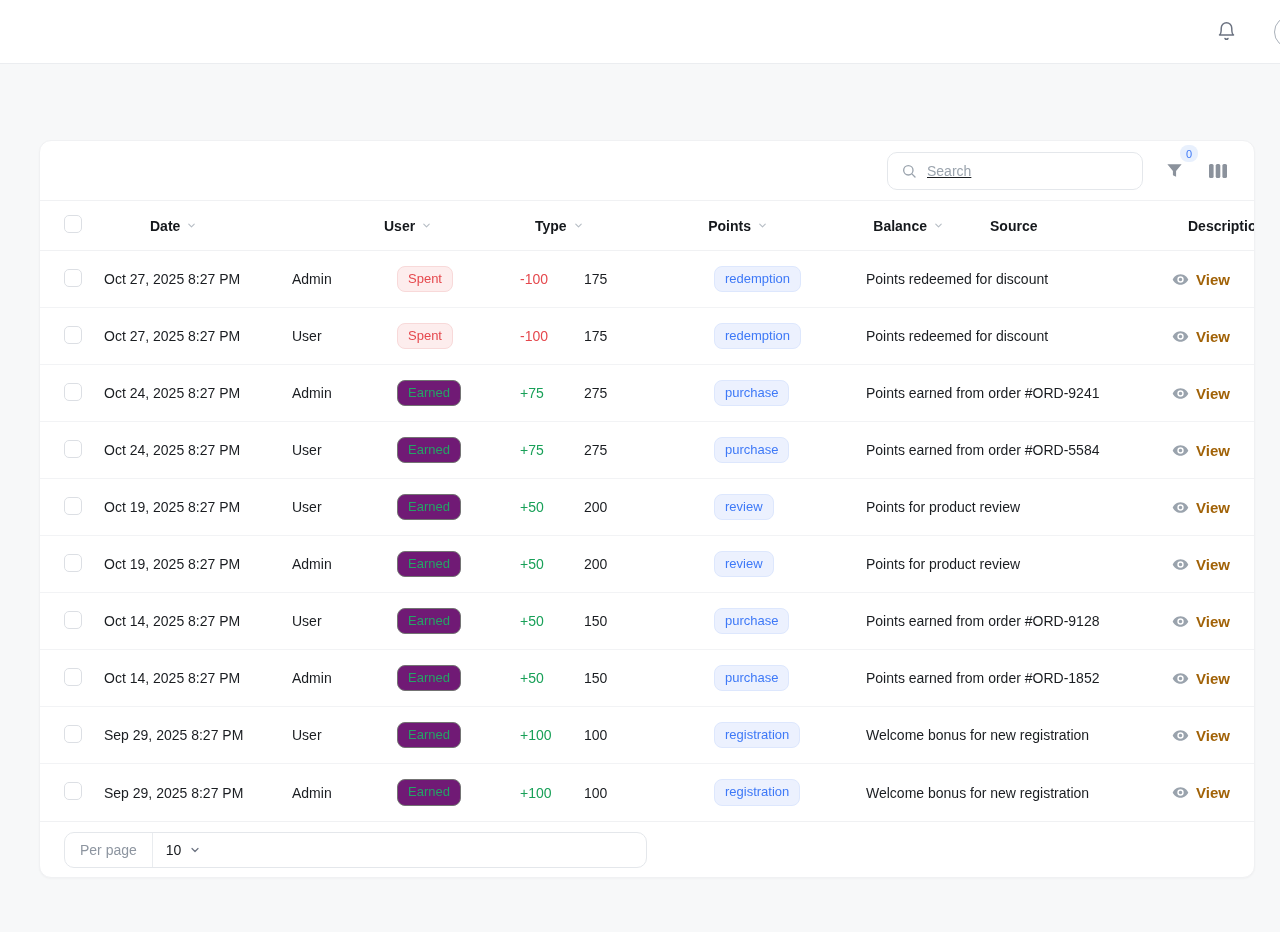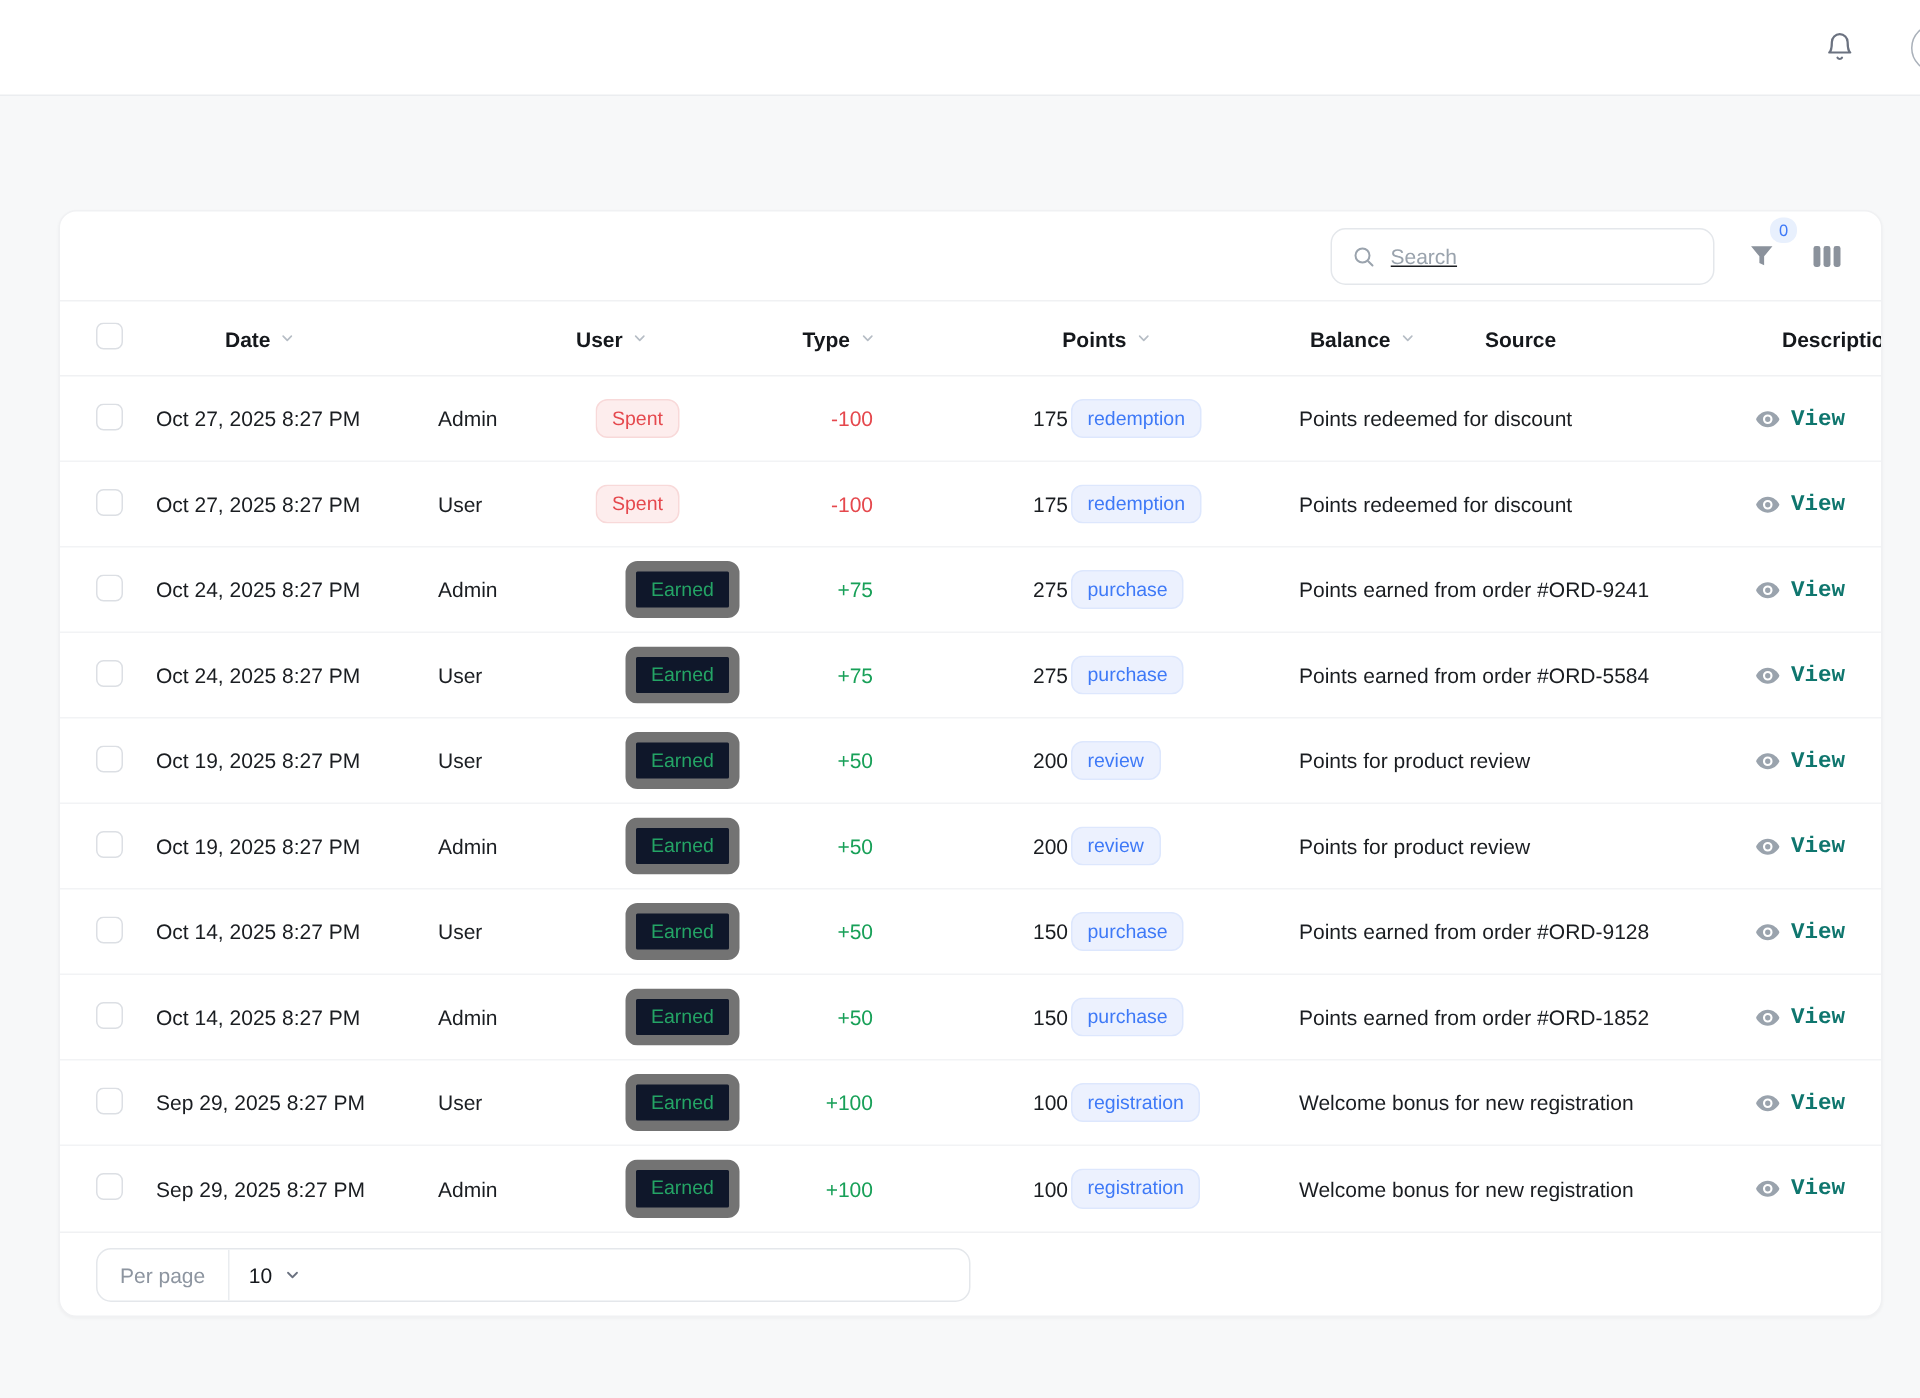--- a/index.html
+++ b/index.html
@@ -124,21 +124,21 @@
   .th.align-right { justify-content: flex-end; }
   .th .sort-chevron { color: #b6bdc5; flex: 0 0 auto; }
   .th.no-sort { cursor: default; }
 
   .trow {
     height: 57px;
     border-bottom: 1px solid #f2f3f5;
   }
   .trow:last-child { border-bottom: none; }
   .cell { font-size: 14px; color: #1a1d21; white-space: nowrap; overflow: hidden; text-overflow: ellipsis; }
-  .c-points, .c-balance { text-align: right; padding-right: 2px; }
+  .c-points, .c-balance { padding-right: 2px; }
   .c-points.pos { color: #18a058; }
   .c-points.neg { color: #e5484d; }
   .c-action { display: flex; justify-content: flex-end; }
 
   .checkbox {
     display: inline-block;
     width: 18px; height: 18px;
     border: 1.5px solid #dcdfe4;
     border-radius: 5px;
     background: #fff;
@@ -146,28 +146,28 @@
   }
 
   .badge {
     display: inline-block;
     font-size: 13px;
     padding: 4px 10px;
     border-radius: 8px;
     line-height: 1.25;
   }
   .type-badge.spent  { color: #e5484d; background: #fdeded; border: 1px solid #f8d9d9; }
-  .type-badge.earned { color: #24a465; background: #0f172a; border: 7px solid #737373; margin-left: 20px; }
+  .type-badge.earned { color: #24a465; background: #701a75; border: 1px solid #737373; }
   .source-badge { color: #3e79f7; background: #ecf1fe; border: 1px solid #dde7fd; }
 
   .view-btn {
     display: flex; align-items: center; gap: 7px;
     background: none; border: none; cursor: pointer;
-    font-family: Liberation Mono, monospace;
-    font-size: 15px; font-weight: 700; color: #0f766e;
+    font-family: Liberation Sans, sans-serif;
+    font-size: 15px; font-weight: 700; color: #a16207;
   }
   .view-btn svg { color: #9aa3ad; }
 
   
   .card-footer {
     height: 56px;
     border-top: 1px solid #f0f1f3;
     display: grid;
     grid-template-columns: 1fr auto 1fr;
     align-items: center;

